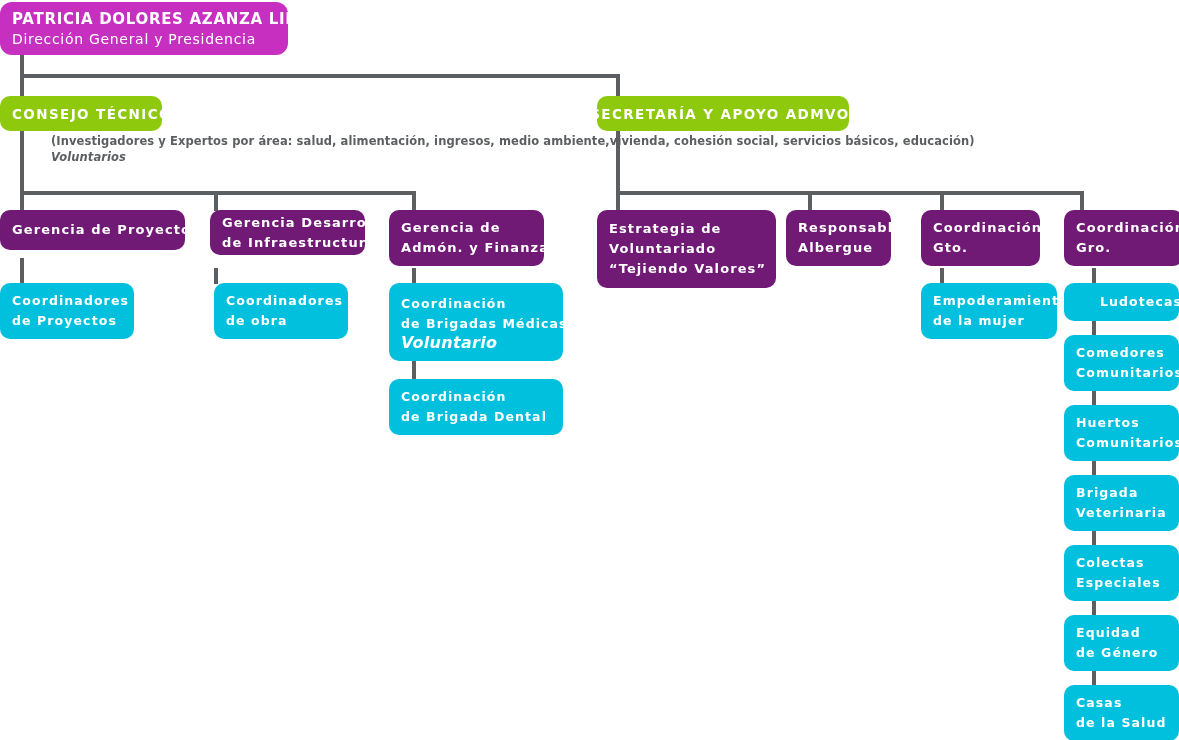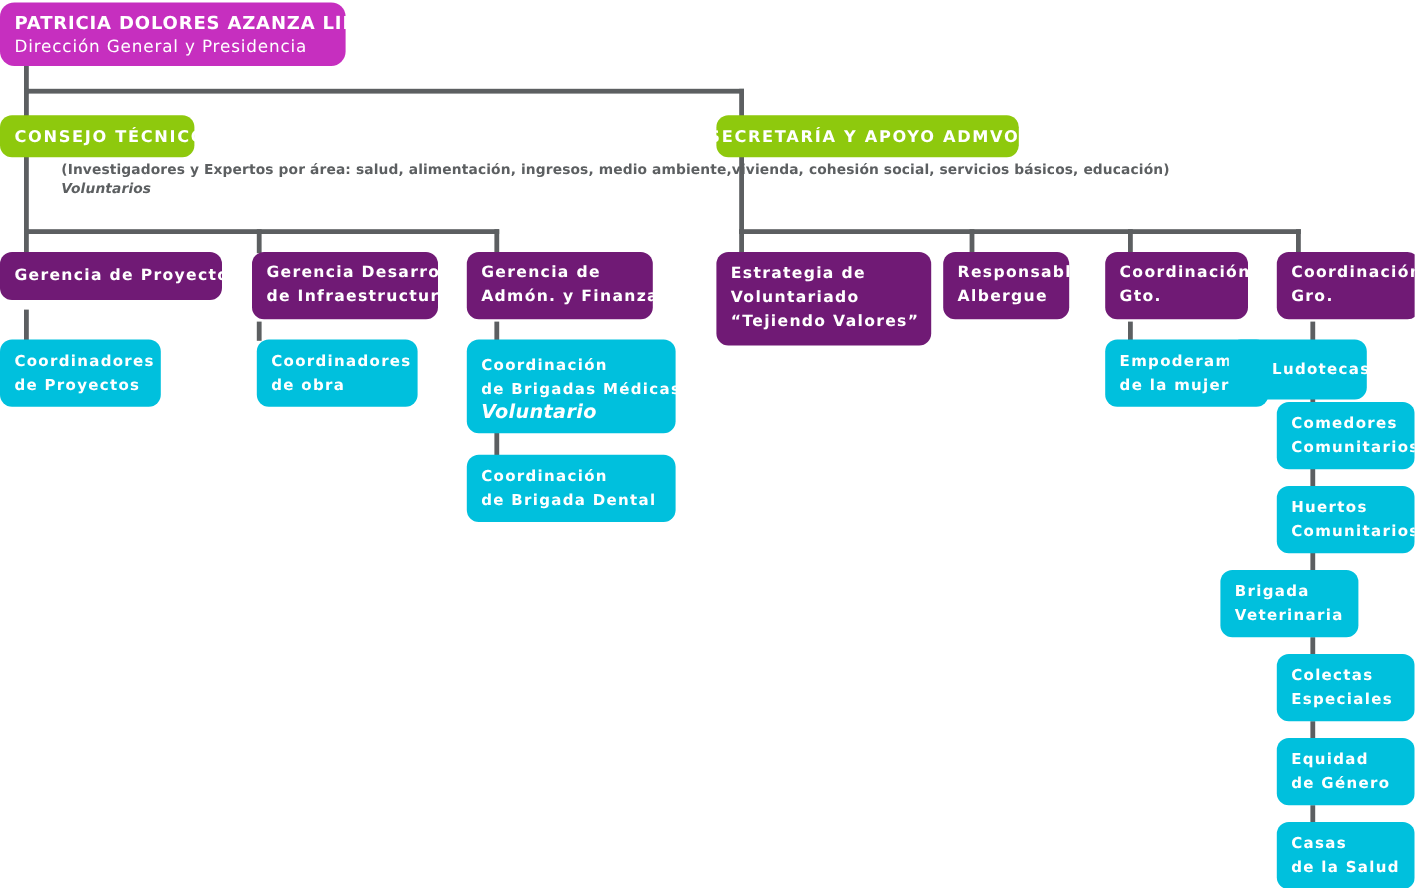--- a/index.html
+++ b/index.html
@@ -165,21 +165,21 @@
     <span class="line">(Investigadores y Expertos por área:</span>
     <span class="line">salud, alimentación, ingresos, medio ambiente,vivienda,</span>
     <span class="line">cohesión social, servicios básicos, educación)</span>
     <span class="it">Voluntarios</span>
   </div>
 
   <div class="node navy" style="left:0px; top:210px; width:185px; height:40px;">
     <span class="line">Gerencia de Proyectos</span>
   </div>
 
-  <div class="node navy" style="left:210px; top:210px; width:155px; height:56px;">
+  <div class="node navy" style="left:210px; top:210px; width:155px; height:45px;">
     <span class="line">Gerencia Desarrollo</span>
     <span class="line">de Infraestructura</span>
   </div>
 
   <div class="node navy" style="left:389px; top:210px; width:155px; height:56px;">
     <span class="line">Gerencia de</span>
     <span class="line">Admón. y Finanzas</span>
   </div>
 
   <div class="node navy" style="left:597px; top:210px; width:179px; height:78px;">
@@ -222,35 +222,35 @@
   <div class="node cyan" style="left:389px; top:379px; width:174px; height:56px;">
     <span class="line">Coordinación</span>
     <span class="line">de Brigada Dental</span>
   </div>
 
   <div class="node cyan" style="left:921px; top:283px; width:136px; height:56px;">
     <span class="line">Empoderamiento</span>
     <span class="line">de la mujer</span>
   </div>
 
-  <div class="node cyan" style="left:1024px; top:283px; width:115px; height:50px;padding-left:36px;">
+  <div class="node cyan" style="left:1064px; top:283px; width:115px; height:38px;padding-left:36px;">
     <span class="line">Ludotecas</span>
   </div>
 
   <div class="node cyan" style="left:1064px; top:335px; width:115px; height:56px;">
     <span class="line">Comedores</span>
     <span class="line">Comunitarios</span>
   </div>
 
   <div class="node cyan" style="left:1064px; top:405px; width:115px; height:56px;">
     <span class="line">Huertos</span>
     <span class="line">Comunitarios</span>
   </div>
 
-  <div class="node cyan" style="left:1017px; top:475px; width:115px; height:56px;">
+  <div class="node cyan" style="left:1064px; top:475px; width:115px; height:56px;">
     <span class="line">Brigada</span>
     <span class="line">Veterinaria</span>
   </div>
 
   <div class="node cyan" style="left:1064px; top:545px; width:115px; height:56px;">
     <span class="line">Colectas</span>
     <span class="line">Especiales</span>
   </div>
 
   <div class="node cyan" style="left:1064px; top:615px; width:115px; height:56px;">

